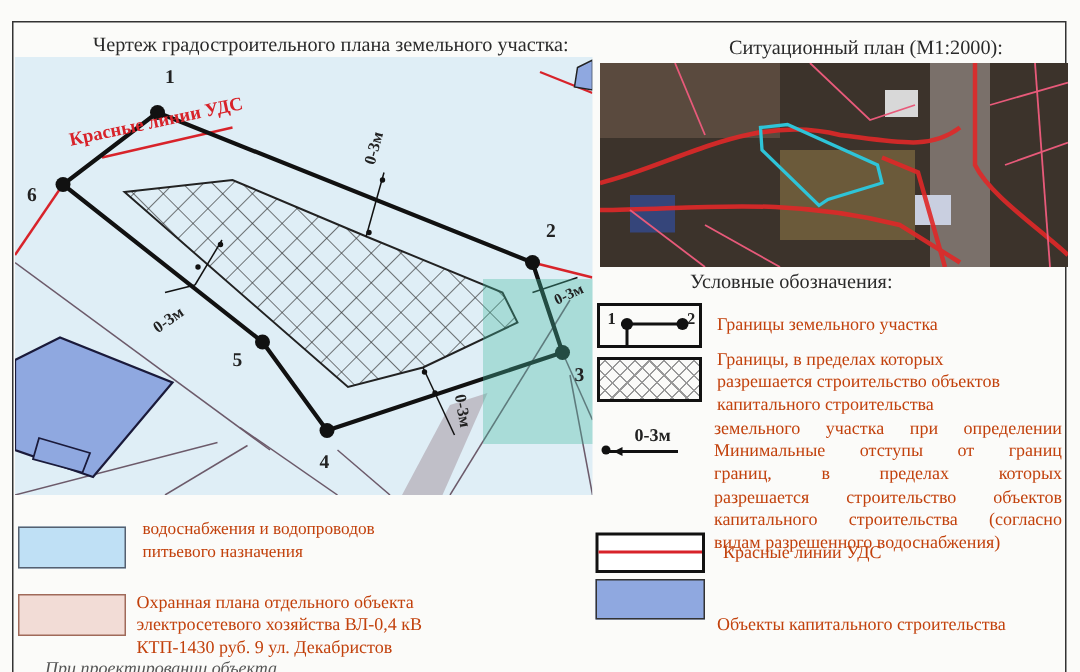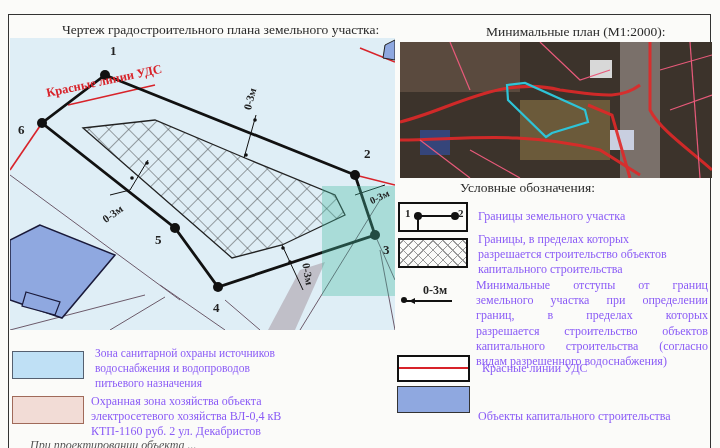--- a/index.html
+++ b/index.html
@@ -4,21 +4,21 @@
 <style>
   html,body{margin:0;padding:0;}
   body{width:720px;height:448px;background:#fbfbf9;position:relative;overflow:hidden;font-family:"Liberation Serif","DejaVu Serif",serif;color:#222;}
   .frame{position:absolute;left:8px;top:14px;width:703px;height:440px;border:1.5px solid #333;box-sizing:border-box;}
   .title{position:absolute;font-size:13.5px;color:#2a2a2a;white-space:nowrap;margin-left:24px;}
   #map{position:absolute;left:10px;top:38px;width:385px;height:292px;background:#dfeef6;overflow:hidden;}
   #map svg{position:absolute;left:0;top:0;}
   #sat{position:absolute;left:400px;top:42px;width:312px;height:136px;overflow:hidden;background:#3a2f28;}
   .legend-head{position:absolute;left:460px;top:180px;font-size:13.5px;color:#2a2a2a;}
   .lg-box{position:absolute;box-sizing:border-box;}
-  .lg-text{position:absolute;font-size:12px;line-height:15.2px;color:#8b5cf6;}
+  .lg-text{position:absolute;font-size:12px;line-height:15.2px;color:#c2410c;}
   .just{text-align:justify;text-align-last:justify;}
   .lg-sw{position:absolute;box-sizing:border-box;}
   .footer{position:absolute;left:30px;top:438px;font-size:12px;font-style:italic;color:#555;white-space:nowrap;}
   .wm{position:absolute;left:312px;top:148px;width:82px;height:110px;background:rgba(70,185,160,0.35);}
 </style>
 </head>
 <body>
 
 <div class="frame"></div>
 
@@ -96,21 +96,21 @@
 <div style="position:absolute;left:364px;top:146px;font-size:13px;font-weight:bold;">2</div>
 <div style="position:absolute;left:383px;top:242px;font-size:13px;font-weight:bold;">3</div>
 <div style="position:absolute;left:213px;top:300px;font-size:13px;font-weight:bold;">4</div>
 <div style="position:absolute;left:155px;top:232px;font-size:13px;font-weight:bold;">5</div>
 <div style="position:absolute;left:18px;top:122px;font-size:13px;font-weight:bold;">6</div>
 <div style="position:absolute;left:241px;top:108px;font-size:11px;font-weight:bold;transform:rotate(-75deg);transform-origin:left top;white-space:nowrap;">0-3м</div>
 <div style="position:absolute;left:100px;top:215px;font-size:11px;font-weight:bold;transform:rotate(-35deg);transform-origin:left top;white-space:nowrap;">0-3м</div>
 <div style="position:absolute;left:312px;top:262px;font-size:11px;font-weight:bold;transform:rotate(80deg);transform-origin:left top;white-space:nowrap;">0-3м</div>
 <div style="position:absolute;left:368px;top:196px;font-size:10px;font-weight:bold;transform:rotate(-25deg);transform-origin:left top;white-space:nowrap;">0-3м</div>
 
-<div class="title" style="left:462px;top:24px;">Минимальные план (М1:2000):</div>
+<div class="title" style="left:462px;top:24px;">Ситуационный план (М1:2000):</div>
 <div id="sat">
   <svg width="312" height="136" viewBox="400 42 312 136" xmlns="http://www.w3.org/2000/svg">
     <rect x="400" y="42" width="312" height="136" fill="#3c332b"></rect>
     <rect x="400" y="42" width="120" height="50" fill="#5a4a3e"></rect>
     <rect x="520" y="100" width="90" height="60" fill="#6b5a3a"></rect>
     <rect x="620" y="42" width="40" height="136" fill="#7a706a"></rect>
     <rect x="590" y="60" width="22" height="18" fill="#d8d8d8"></rect>
     <rect x="610" y="130" width="24" height="20" fill="#c9cfe0"></rect>
     <rect x="420" y="130" width="30" height="25" fill="#35457a"></rect>
     <g stroke="#e02828" stroke-width="3" fill="none" opacity="0.9">
@@ -149,42 +149,41 @@
   <div>Границы, в пределах которых</div>
   <div>разрешается строительство объектов</div>
   <div>капитального строительства</div>
 </div>
 
 <div style="position:absolute;left:423px;top:283px;font-size:12px;font-weight:bold;">0-3м</div>
 <div style="position:absolute;left:402px;top:300px;width:50px;height:1.5px;background:#111;"></div>
 <div style="position:absolute;left:401px;top:297px;width:6px;height:6px;border-radius:50%;background:#111;"></div>
 <div style="position:absolute;left:409px;top:298px;width:0;height:0;border-top:3px solid transparent;border-bottom:3px solid transparent;border-right:6px solid #111;"></div>
 <div class="lg-text just" style="left:476px;top:278px;width:232px;">
+  <div>земельного участка при определении</div>
   <div>Минимальные отступы от границ</div>
-  <div>земельного участка при определении</div>
   <div>границ, в пределах которых</div>
   <div>разрешается строительство объектов</div>
   <div>капитального строительства (согласно</div>
   <div style="text-align-last:left;">видам разрешенного водоснабжения)</div>
 </div>
 
 <div class="lg-box" style="left:397px;top:355px;width:73px;height:27px;border:2.5px solid #111;background:#fff;">
   <div style="position:absolute;left:0;right:0;top:10px;height:1.5px;background:#d8232a;"></div>
 </div>
 <div class="lg-text" style="left:482px;top:361px;">Красные линии УДС</div>
 
 <div class="lg-box" style="left:397px;top:386px;width:73px;height:27px;border:1.5px solid #333;background:#8fa8e0;"></div>
 <div class="lg-text" style="left:478px;top:393px;margin-top:16px;">Объекты капитального строительства</div>
 
 <div class="lg-sw" style="left:12px;top:351px;width:72px;height:28px;background:#bfe0f5;border:1.5px solid #556070;"></div>
 <div class="lg-text" style="left:95px;top:346px;font-size:11.5px;">
-  <div>Зона санитарной охраны источников</div>
   <div>водоснабжения и водопроводов</div>
   <div>питьевого назначения</div>
 </div>
 <div class="lg-sw" style="left:12px;top:396px;width:72px;height:28px;background:#f2dcd6;border:1.5px solid #a06a5a;"></div>
 <div class="lg-text" style="left:91px;top:394px;font-size:12px;">
-  <div>Охранная зона хозяйства объекта</div>
+  <div>Охранная плана отдельного объекта</div>
   <div>электросетевого хозяйства ВЛ-0,4 кВ</div>
-  <div>КТП-1160 руб. 2 ул. Декабристов</div>
+  <div>КТП-1430 руб. 9 ул. Декабристов</div>
 </div>
 
 <div class="footer">При проектировании объекта ...</div>
 
 </body></html>

